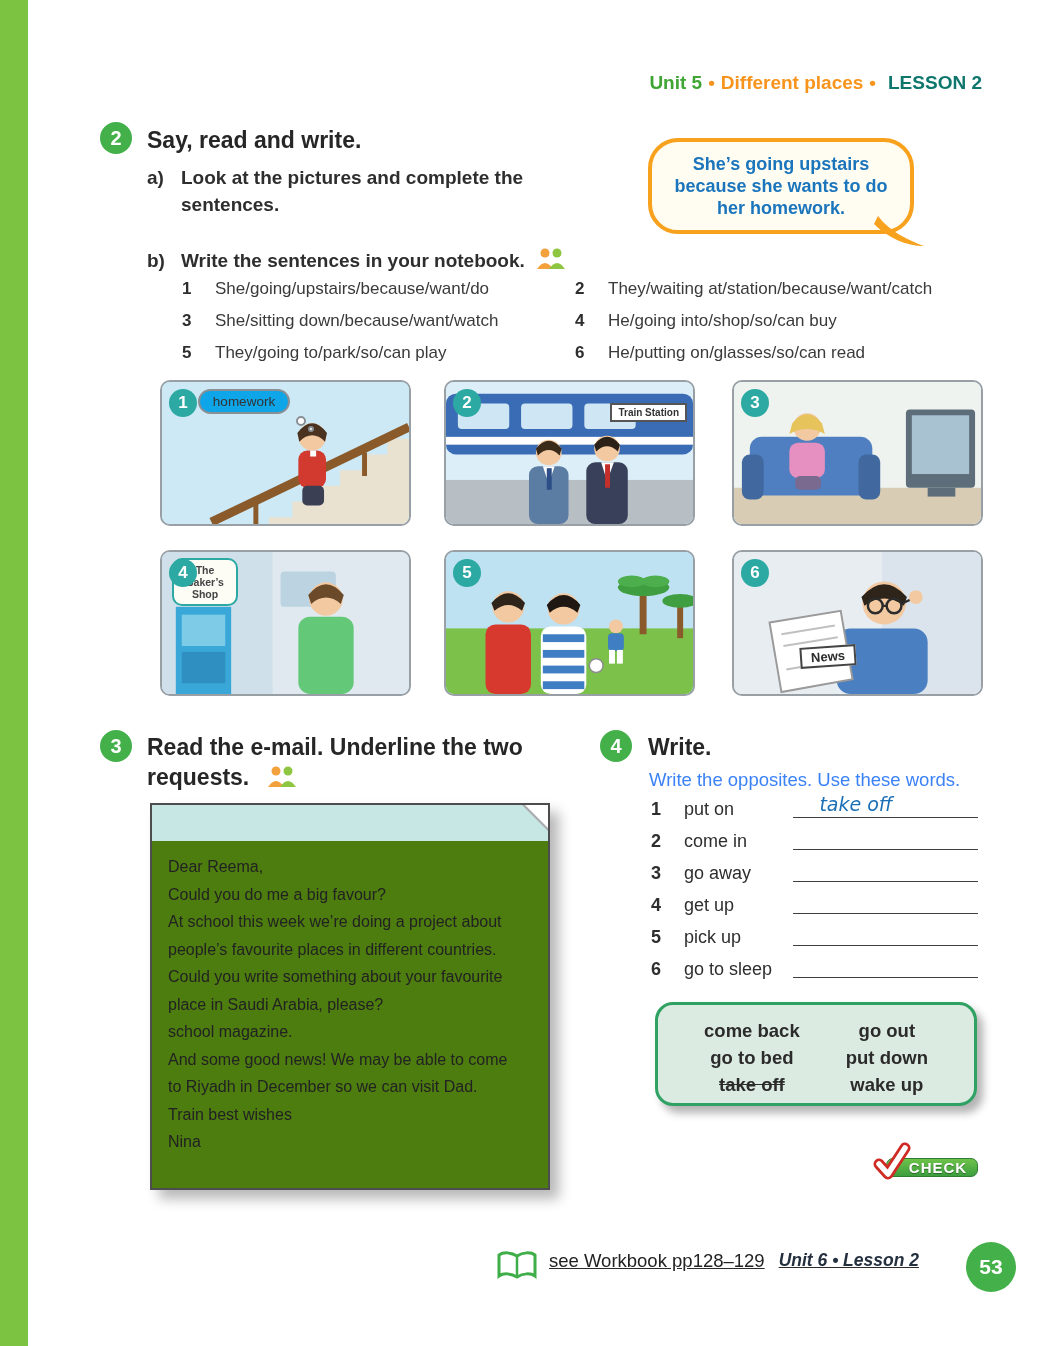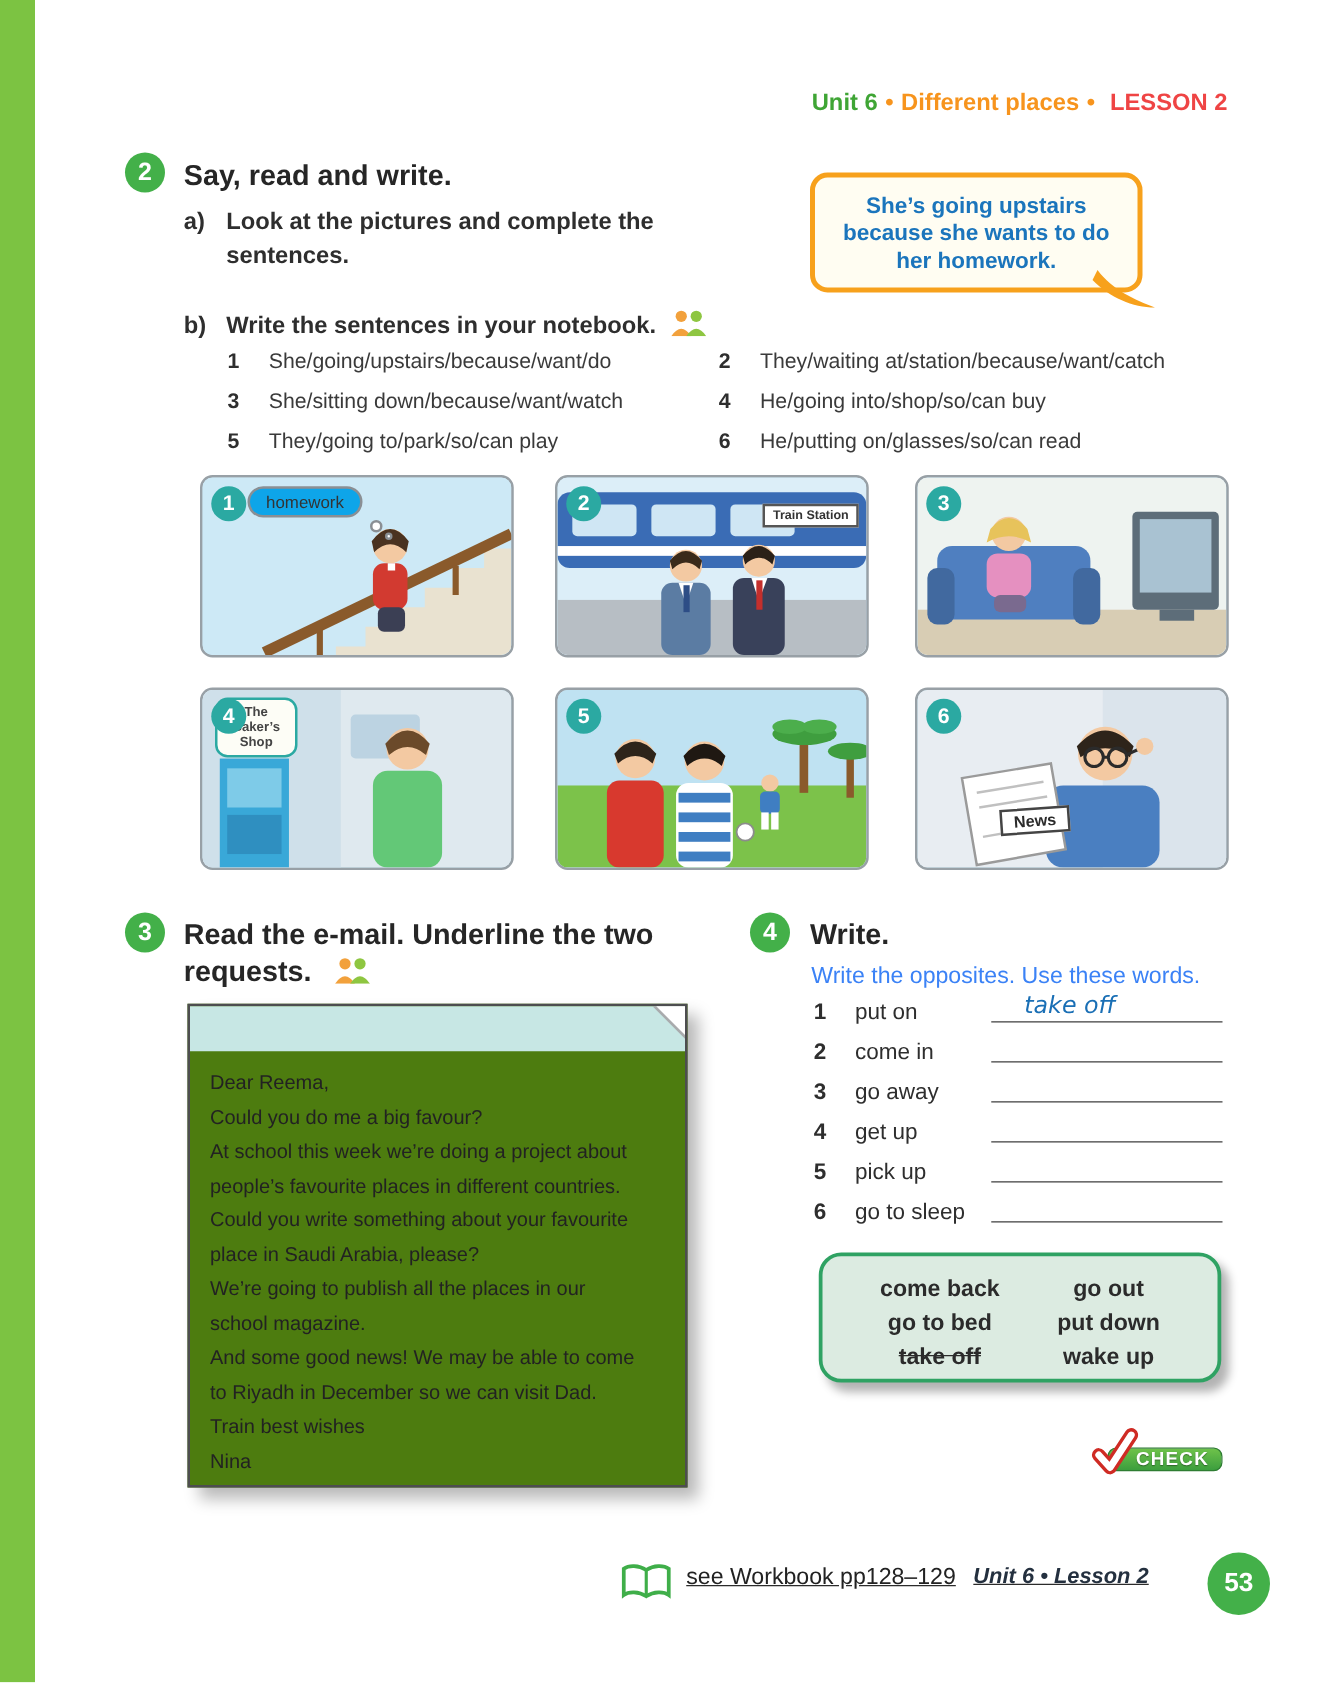--- a/index.html
+++ b/index.html
@@ -10,34 +10,34 @@
     font-family: "Liberation Sans", sans-serif; color: #2b2b2b;
   }
 
   .green-strip { position:absolute; left:0; top:0; width:28px; height:1346px; background:#7cc342; }
 
   
   .header { position:absolute; top:72px; right:80px; font-size:19px; font-weight:bold; white-space:nowrap; }
   .hdr-unit { color:#3fa535; }
   .hdr-dot { color:#f7941d; padding:0 6px; }
   .hdr-topic { color:#f7941d; }
-  .hdr-lesson { color:#ef4444; padding-left:6px; }
+  .hdr-lesson { color:#0f766e; padding-left:6px; }
 
   
   .badge { position:absolute; width:32px; height:32px; border-radius:50%; background:#43b049;
            color:#fff; font-weight:bold; font-size:20px; display:flex; align-items:center; justify-content:center; }
 
   .ex-title { position:absolute; font-size:23px; font-weight:bold; color:#262626; line-height:30px; }
 
   .part-row { position:absolute; display:flex; font-size:19px; font-weight:bold; color:#2e2e2e; line-height:27px; }
   .part-label { width:34px; flex:0 0 34px; }
 
   
   .bubble { position:absolute; left:648px; top:138px; width:266px; height:96px;
-            background:#fffdf2; border:4px solid #f7a11c; border-radius:14px;
+            background:#fffdf2; border:4px solid #f7a11c; border-radius:30px;
             display:flex; align-items:center; justify-content:center; text-align:center;
             padding:8px 18px; }
   .bubble-text { color:#1b75bc; font-weight:bold; font-size:18px; line-height:22px; }
   .bubble-tail { position:absolute; right:-16px; bottom:-20px; width:54px; height:34px; }
 
   .pair-icon { display:inline-block; vertical-align:middle; margin-left:10px; }
 
   
   .s-col { position:absolute; display:flex; flex-direction:column; gap:10px; }
   .s-row { display:flex; font-size:17px; line-height:22px; color:#3a3a3a; }
@@ -108,21 +108,21 @@
                 background:#43b049; color:#fff; font-weight:bold; font-size:21px;
                 display:flex; align-items:center; justify-content:center; }
 </style>
 </head>
 <body>
 
 <div class="page">
   <div class="green-strip"></div>
 
   <div class="header">
-    <span class="hdr-unit">Unit 6</span><span class="hdr-dot">•</span><span class="hdr-topic">Different places</span><span class="hdr-dot">•</span><span class="hdr-lesson">LESSON 2</span>
+    <span class="hdr-unit">Unit 5</span><span class="hdr-dot">•</span><span class="hdr-topic">Different places</span><span class="hdr-dot">•</span><span class="hdr-lesson">LESSON 2</span>
   </div>
 
   <div class="badge" style="left:100px; top:122px;">2</div>
   <div class="ex-title" style="left:147px; top:125px;">Say, read and write.</div>
 
   <div class="part-row" style="left:147px; top:164px; width:430px;">
     <span class="part-label">a)</span>
     <span style="width:350px;">Look at the pictures and complete the sentences.</span>
   </div>
 
@@ -320,21 +320,20 @@
     <div class="email-band"></div>
     <div class="fold-line"></div>
     <div class="fold"></div>
     <div class="email-body">
       <div class="email-line">Dear Reema,</div>
       <div class="email-line">Could you do me a big favour?</div>
       <div class="email-line">At school this week we’re doing a project about</div>
       <div class="email-line">people’s favourite places in different countries.</div>
       <div class="email-line">Could you write something about your favourite</div>
       <div class="email-line">place in Saudi Arabia, please?</div>
-      <div class="email-line">We’re going to publish all the places in our</div>
       <div class="email-line">school magazine.</div>
       <div class="email-line">And some good news! We may be able to come</div>
       <div class="email-line">to Riyadh in December so we can visit Dad.</div>
       <div class="email-line">Train best wishes</div>
       <div class="email-line">Nina</div>
     </div>
   </div>
 
   <div class="badge" style="left:600px; top:730px;">4</div>
   <div class="ex-title" style="left:648px; top:732px;">Write.</div>

